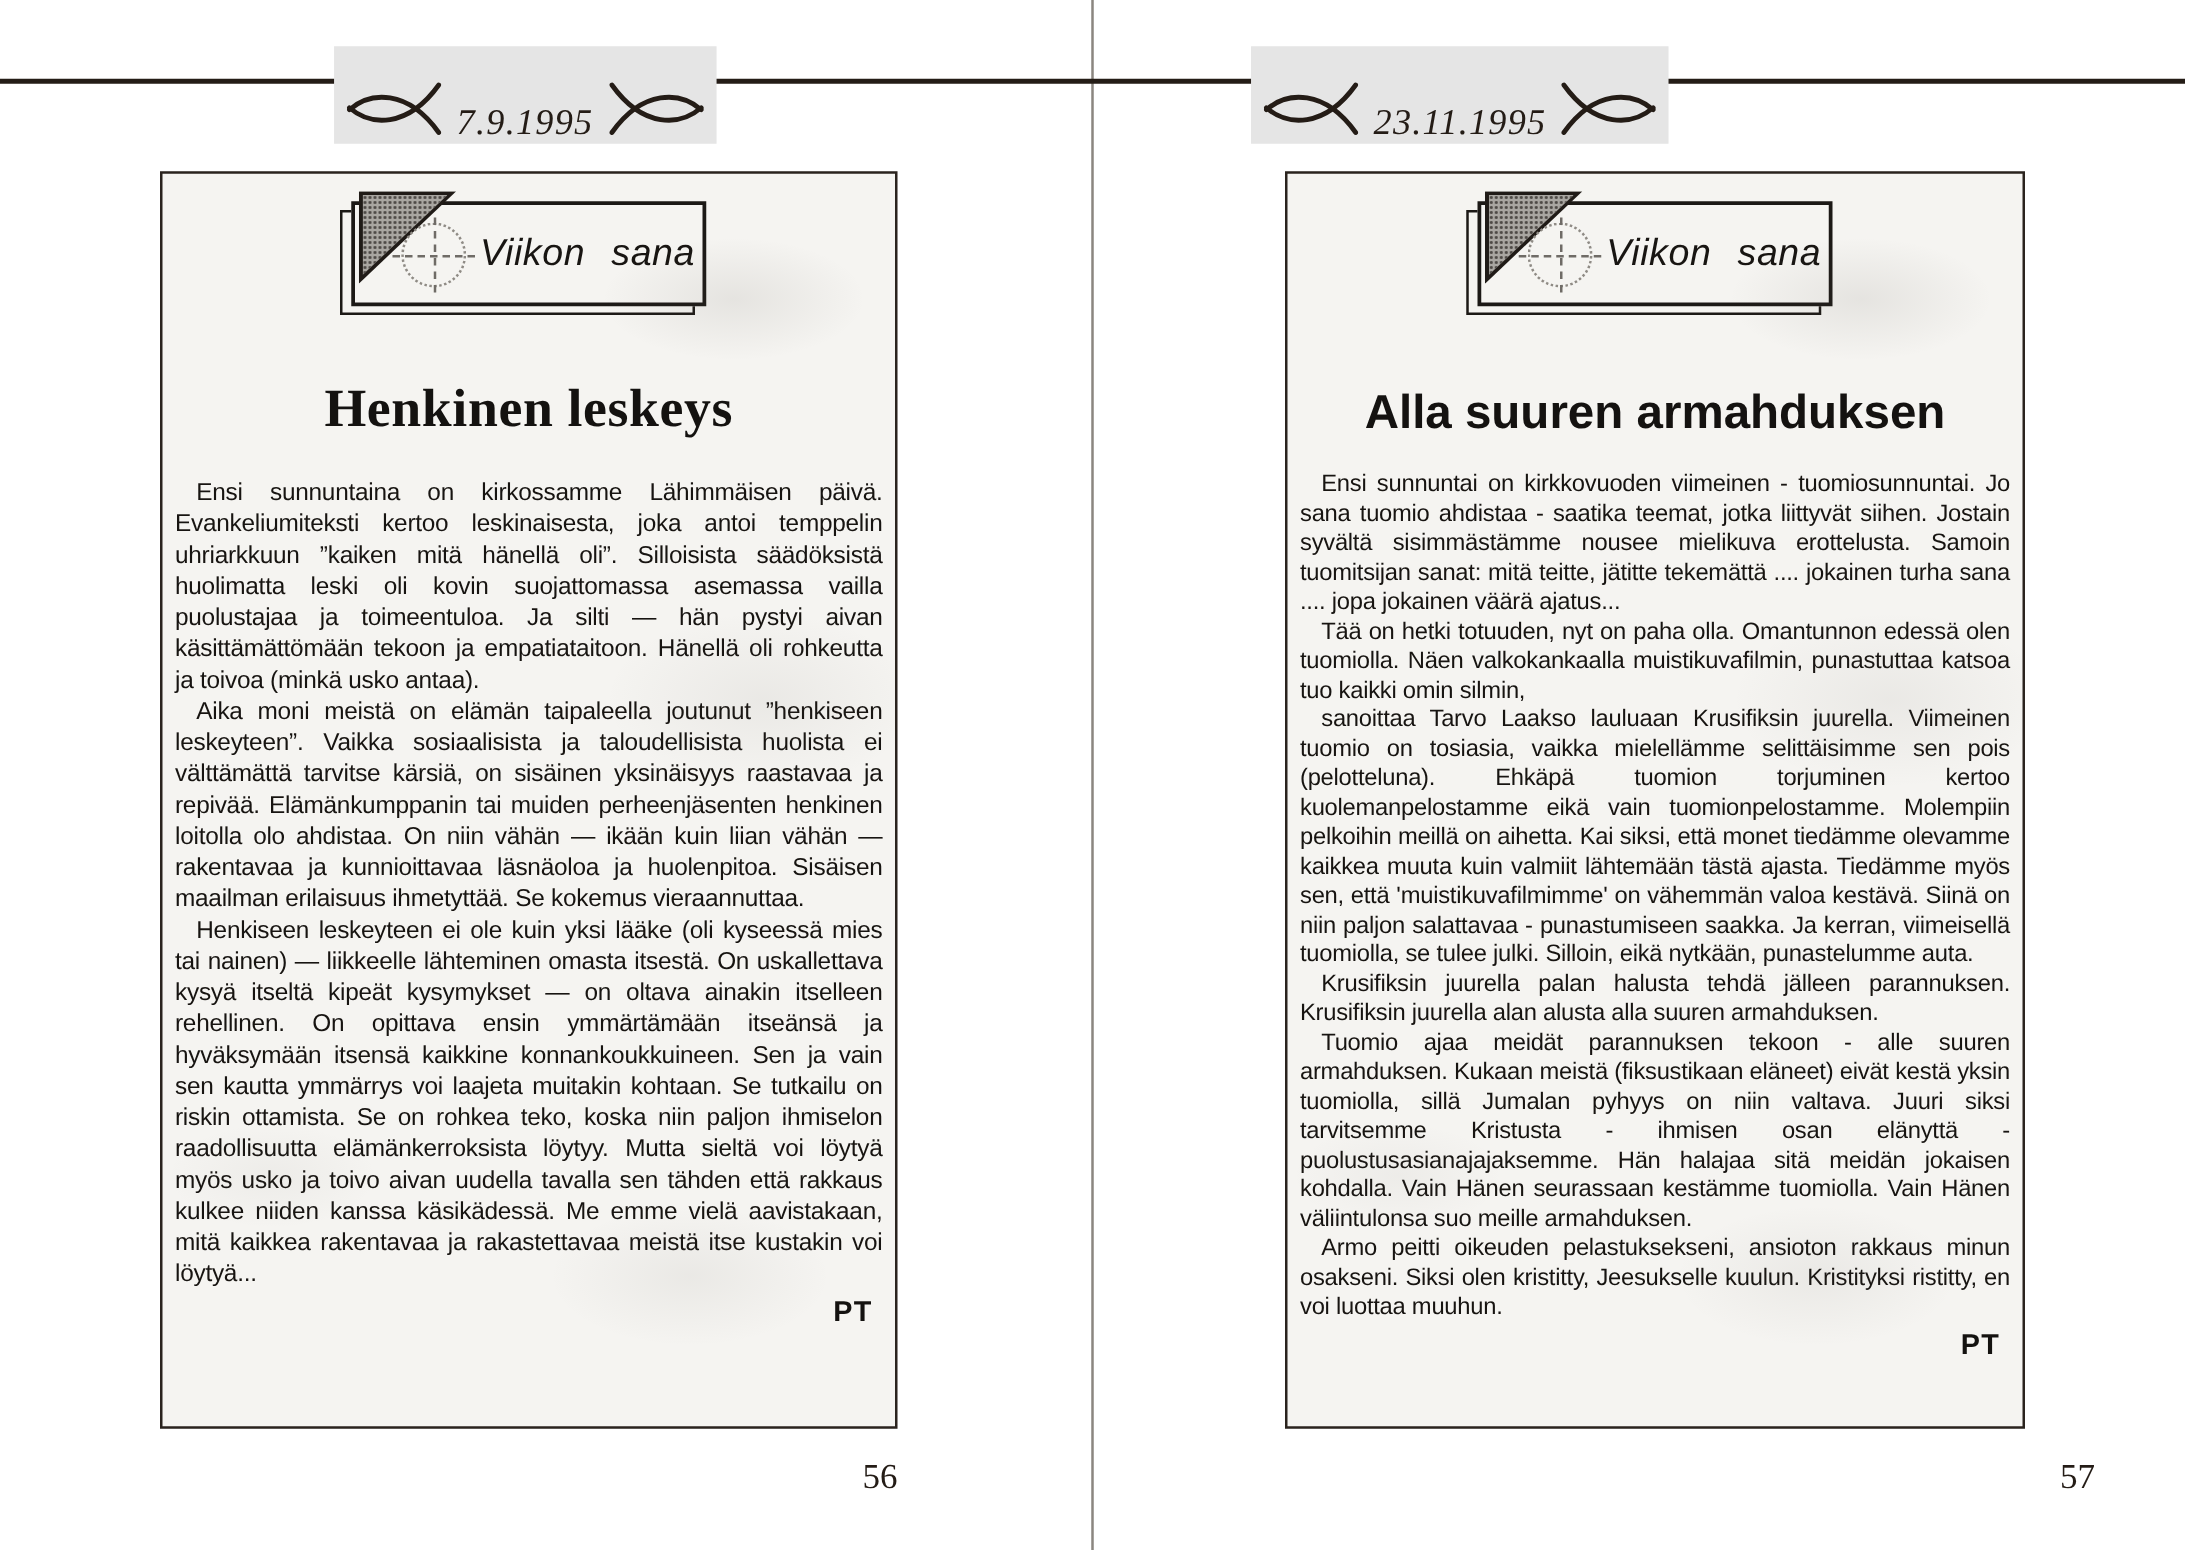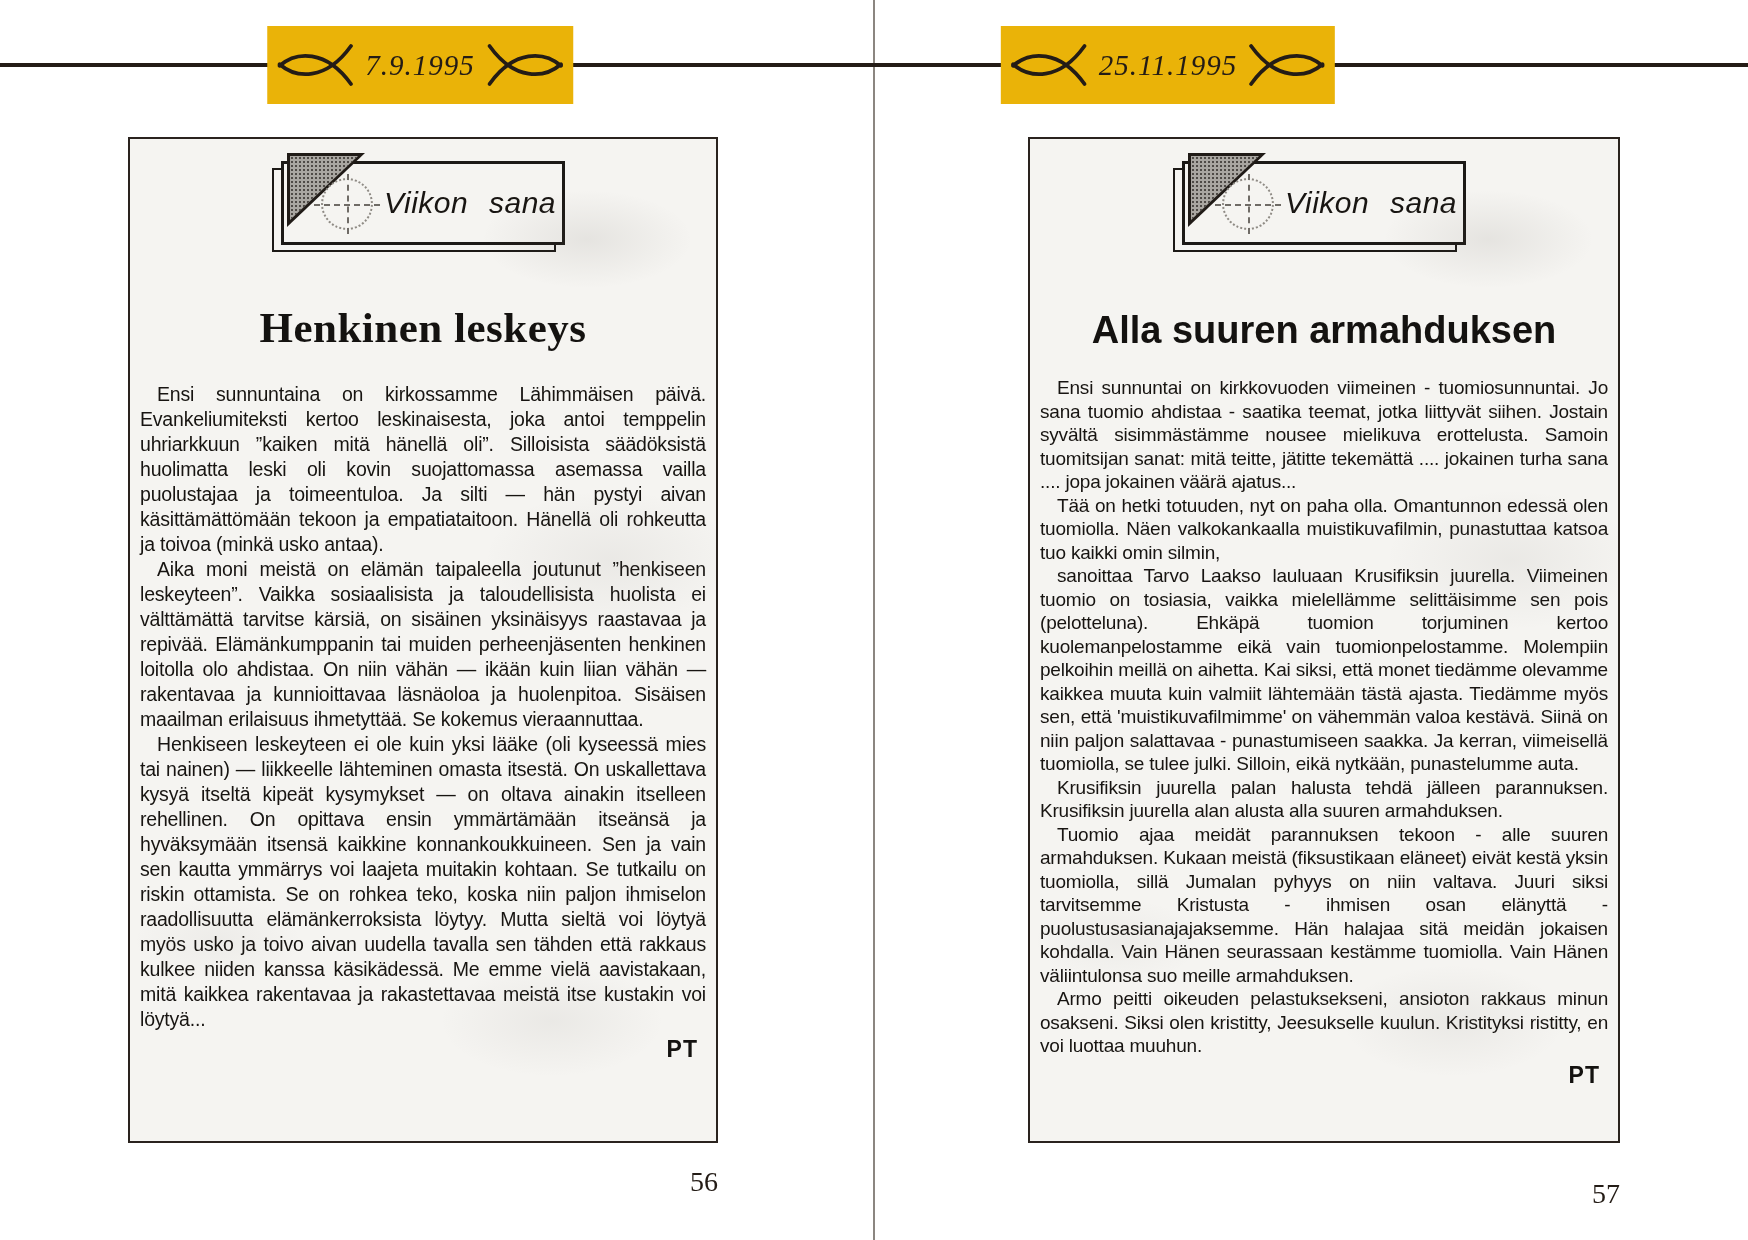--- a/index.html
+++ b/index.html
@@ -8,22 +8,22 @@
     background:#ffffff;
     font-family:"Liberation Sans", sans-serif;
     color:#1a1713;
   }
   
   .divider{position:absolute;left:873px;top:0;width:2px;height:1240px;background:#8b8680;}
 
   
   .rule-seg{position:absolute;top:63px;height:4px;background:#241c16;}
   .ornament{
-    position:absolute;top:26px;height:78px;display:flex;align-items:center;gap:12px;
-    background:#eab308;padding:0 10px;transform:translateX(-50%);
+    position:absolute;top:37px;height:78px;display:flex;align-items:flex-end;gap:12px;
+    background:#e5e5e5;padding:0 10px;transform:translateX(-50%);
   }
   .orn-left{left:420px;}
   .orn-right{left:1168px;}
   .fish{width:76px;height:56px;display:block;}
   .fish.mirror{transform:scaleX(-1);}
   .date-label{
     font-family:"Liberation Serif", serif;font-style:italic;
     font-size:29px;color:#241c16;letter-spacing:1px;white-space:nowrap;
   }
 
@@ -79,21 +79,21 @@
   .page-box.right .body-col p{font-size:19px;line-height:23.5px;letter-spacing:-.2px;}
   .sig{
     text-align:right;font-weight:bold;font-size:23px;color:#141210;
     margin-top:4px;padding-right:8px;letter-spacing:1px;
   }
   .page-num{
     position:absolute;top:1166px;text-align:right;
     font-family:"Liberation Serif", serif;font-size:28px;color:#241c16;
   }
   .page-num.left{left:128px;width:590px;}
-  .page-num.right{left:1028px;width:592px;margin-top:12px;}
+  .page-num.right{left:1084px;width:592px;}
 </style>
 </head>
 <body>
 
 <div class="divider"></div>
 
 <div class="rule-seg" style="left:0;width:296px;"></div>
 <div class="rule-seg" style="left:548px;width:478px;"></div>
 <div class="rule-seg" style="left:1314px;width:434px;"></div>
 
@@ -107,21 +107,21 @@
     <path d="M 97 55 C 64 9 25 12 3 31" fill="none" stroke="#241c16" stroke-width="5" stroke-linecap="round"></path>
     <path d="M 97 5 C 64 51 25 48 3 29" fill="none" stroke="#241c16" stroke-width="5" stroke-linecap="round"></path>
   </svg>
 </div>
 
 <div class="ornament orn-right">
   <svg class="fish" viewBox="0 0 100 60">
     <path d="M 97 55 C 64 9 25 12 3 31" fill="none" stroke="#241c16" stroke-width="5" stroke-linecap="round"></path>
     <path d="M 97 5 C 64 51 25 48 3 29" fill="none" stroke="#241c16" stroke-width="5" stroke-linecap="round"></path>
   </svg>
-  <span class="date-label">25.11.1995</span>
+  <span class="date-label">23.11.1995</span>
   <svg class="fish mirror" viewBox="0 0 100 60">
     <path d="M 97 55 C 64 9 25 12 3 31" fill="none" stroke="#241c16" stroke-width="5" stroke-linecap="round"></path>
     <path d="M 97 5 C 64 51 25 48 3 29" fill="none" stroke="#241c16" stroke-width="5" stroke-linecap="round"></path>
   </svg>
 </div>
 
 <div class="page-box left">
   <div class="vs-wrap">
     <div class="vs-shadow"></div>
     <div class="vs-box">

